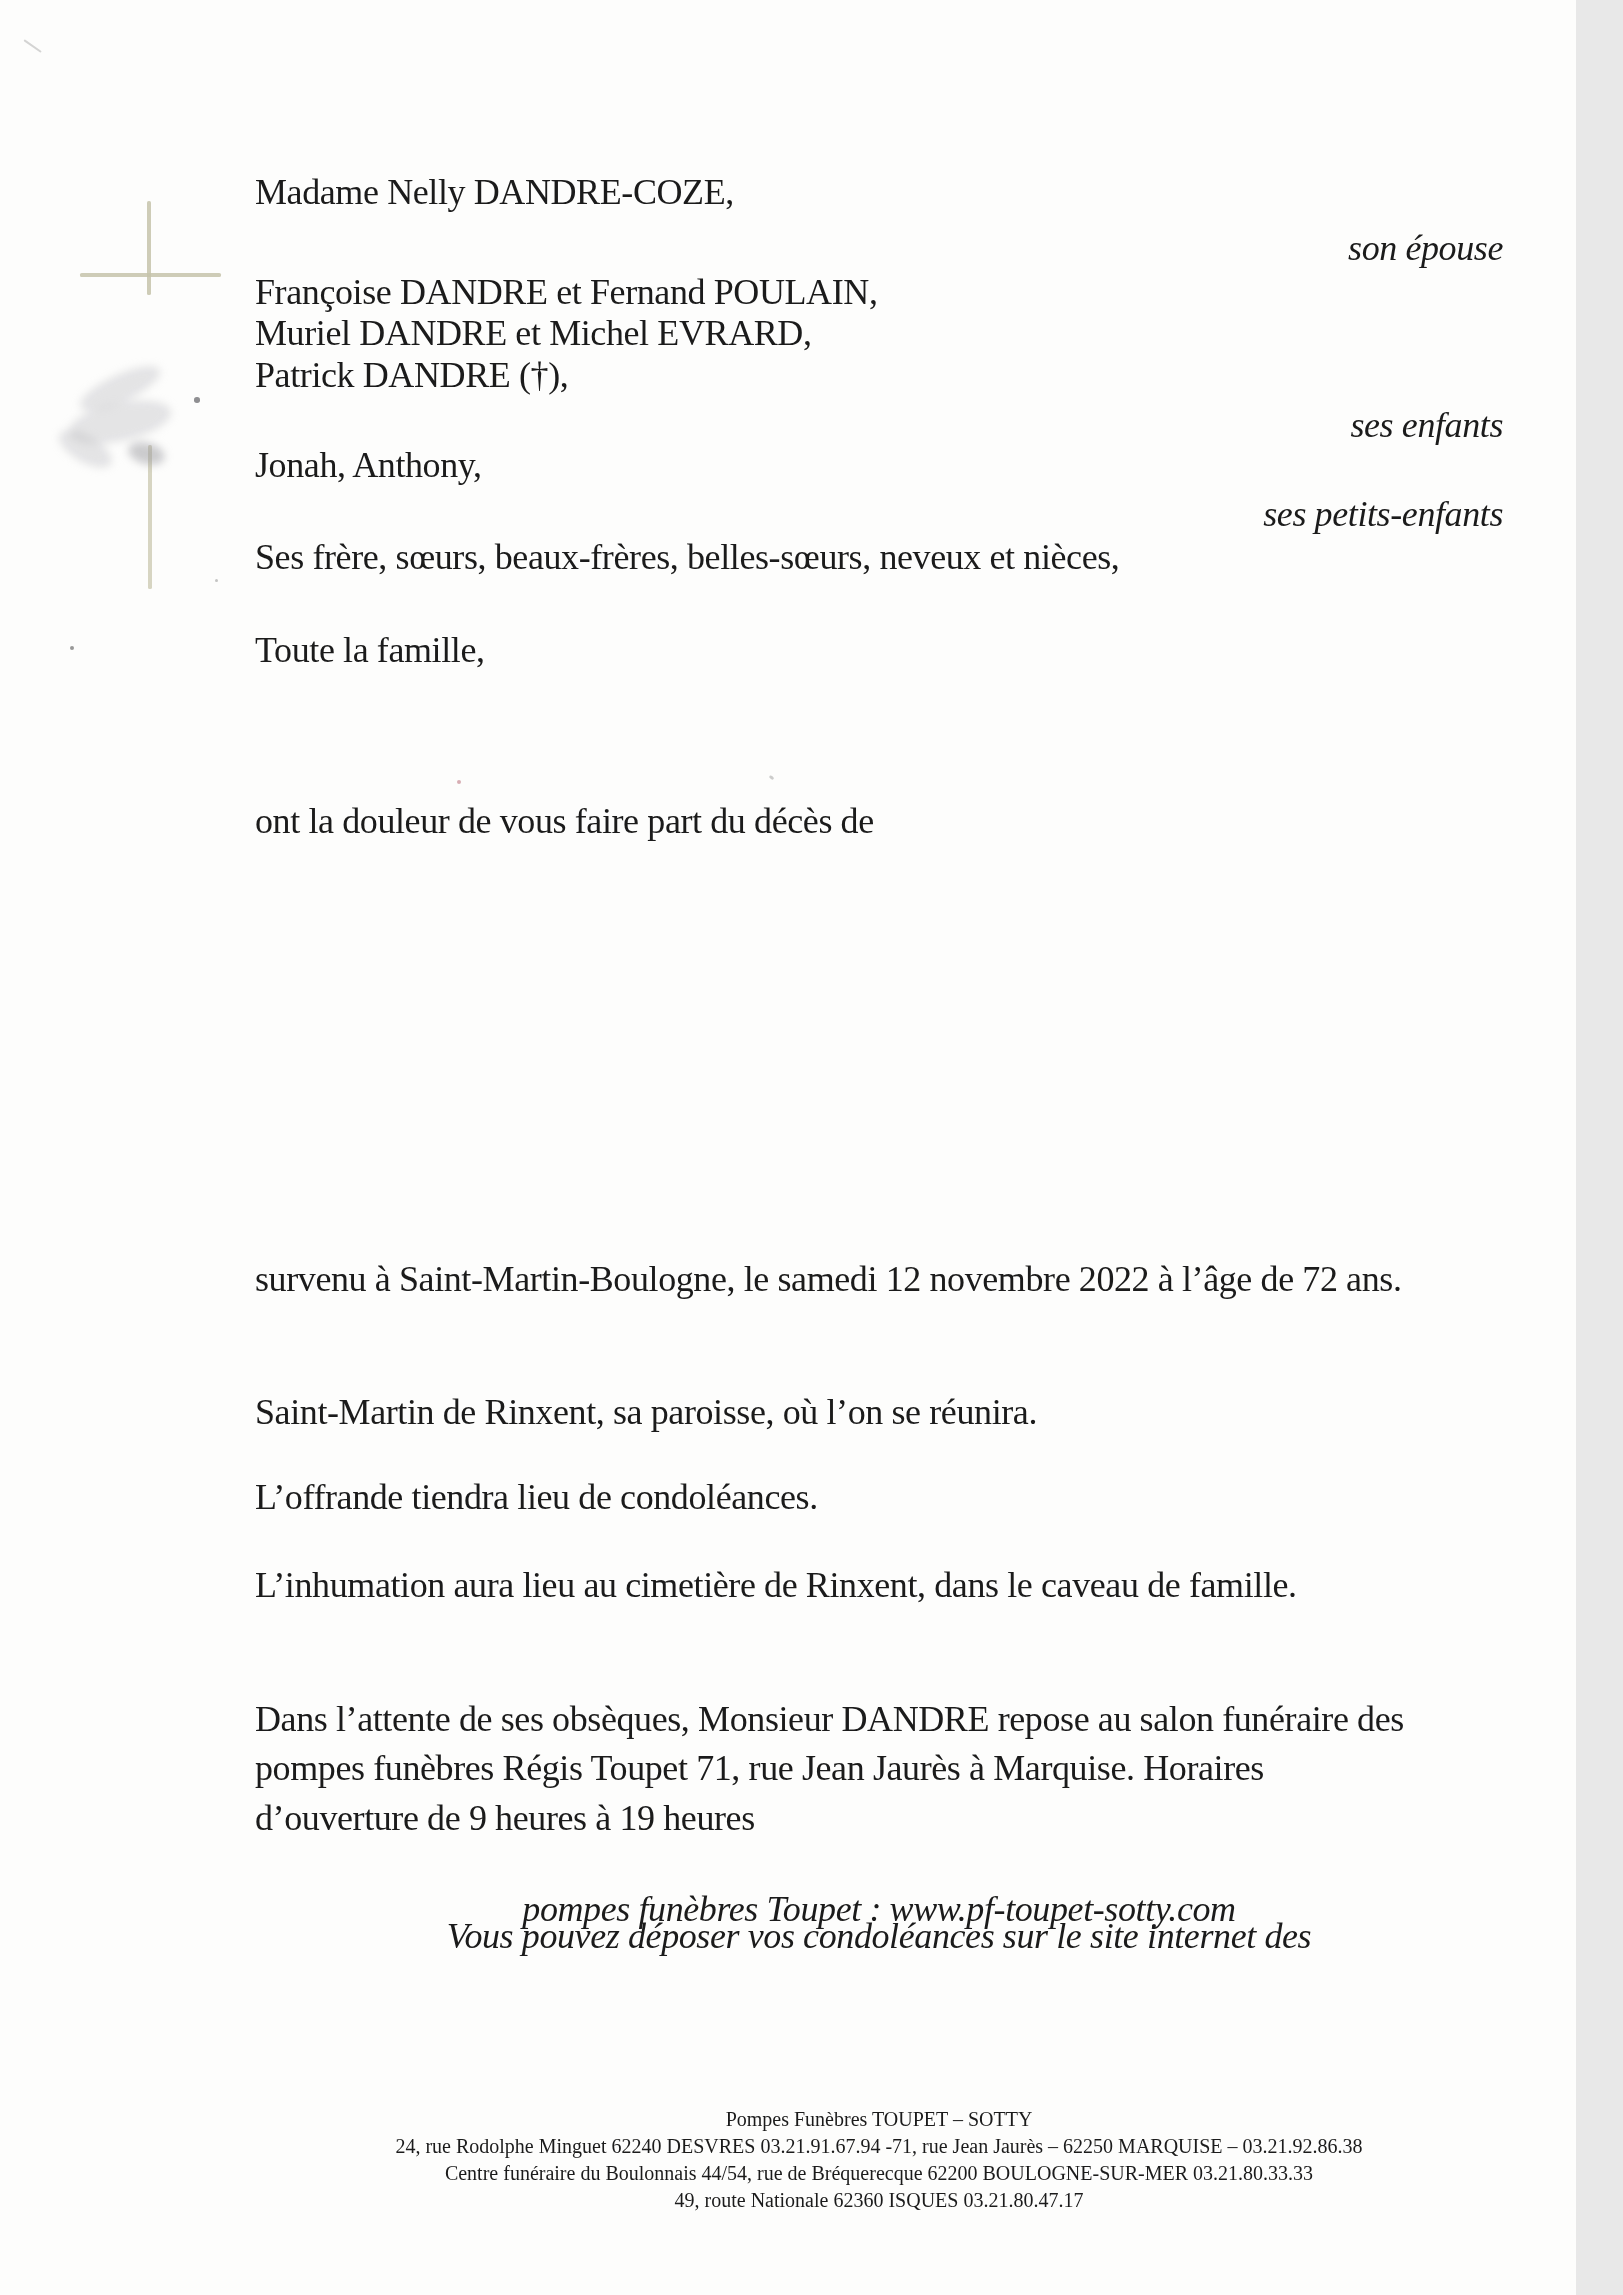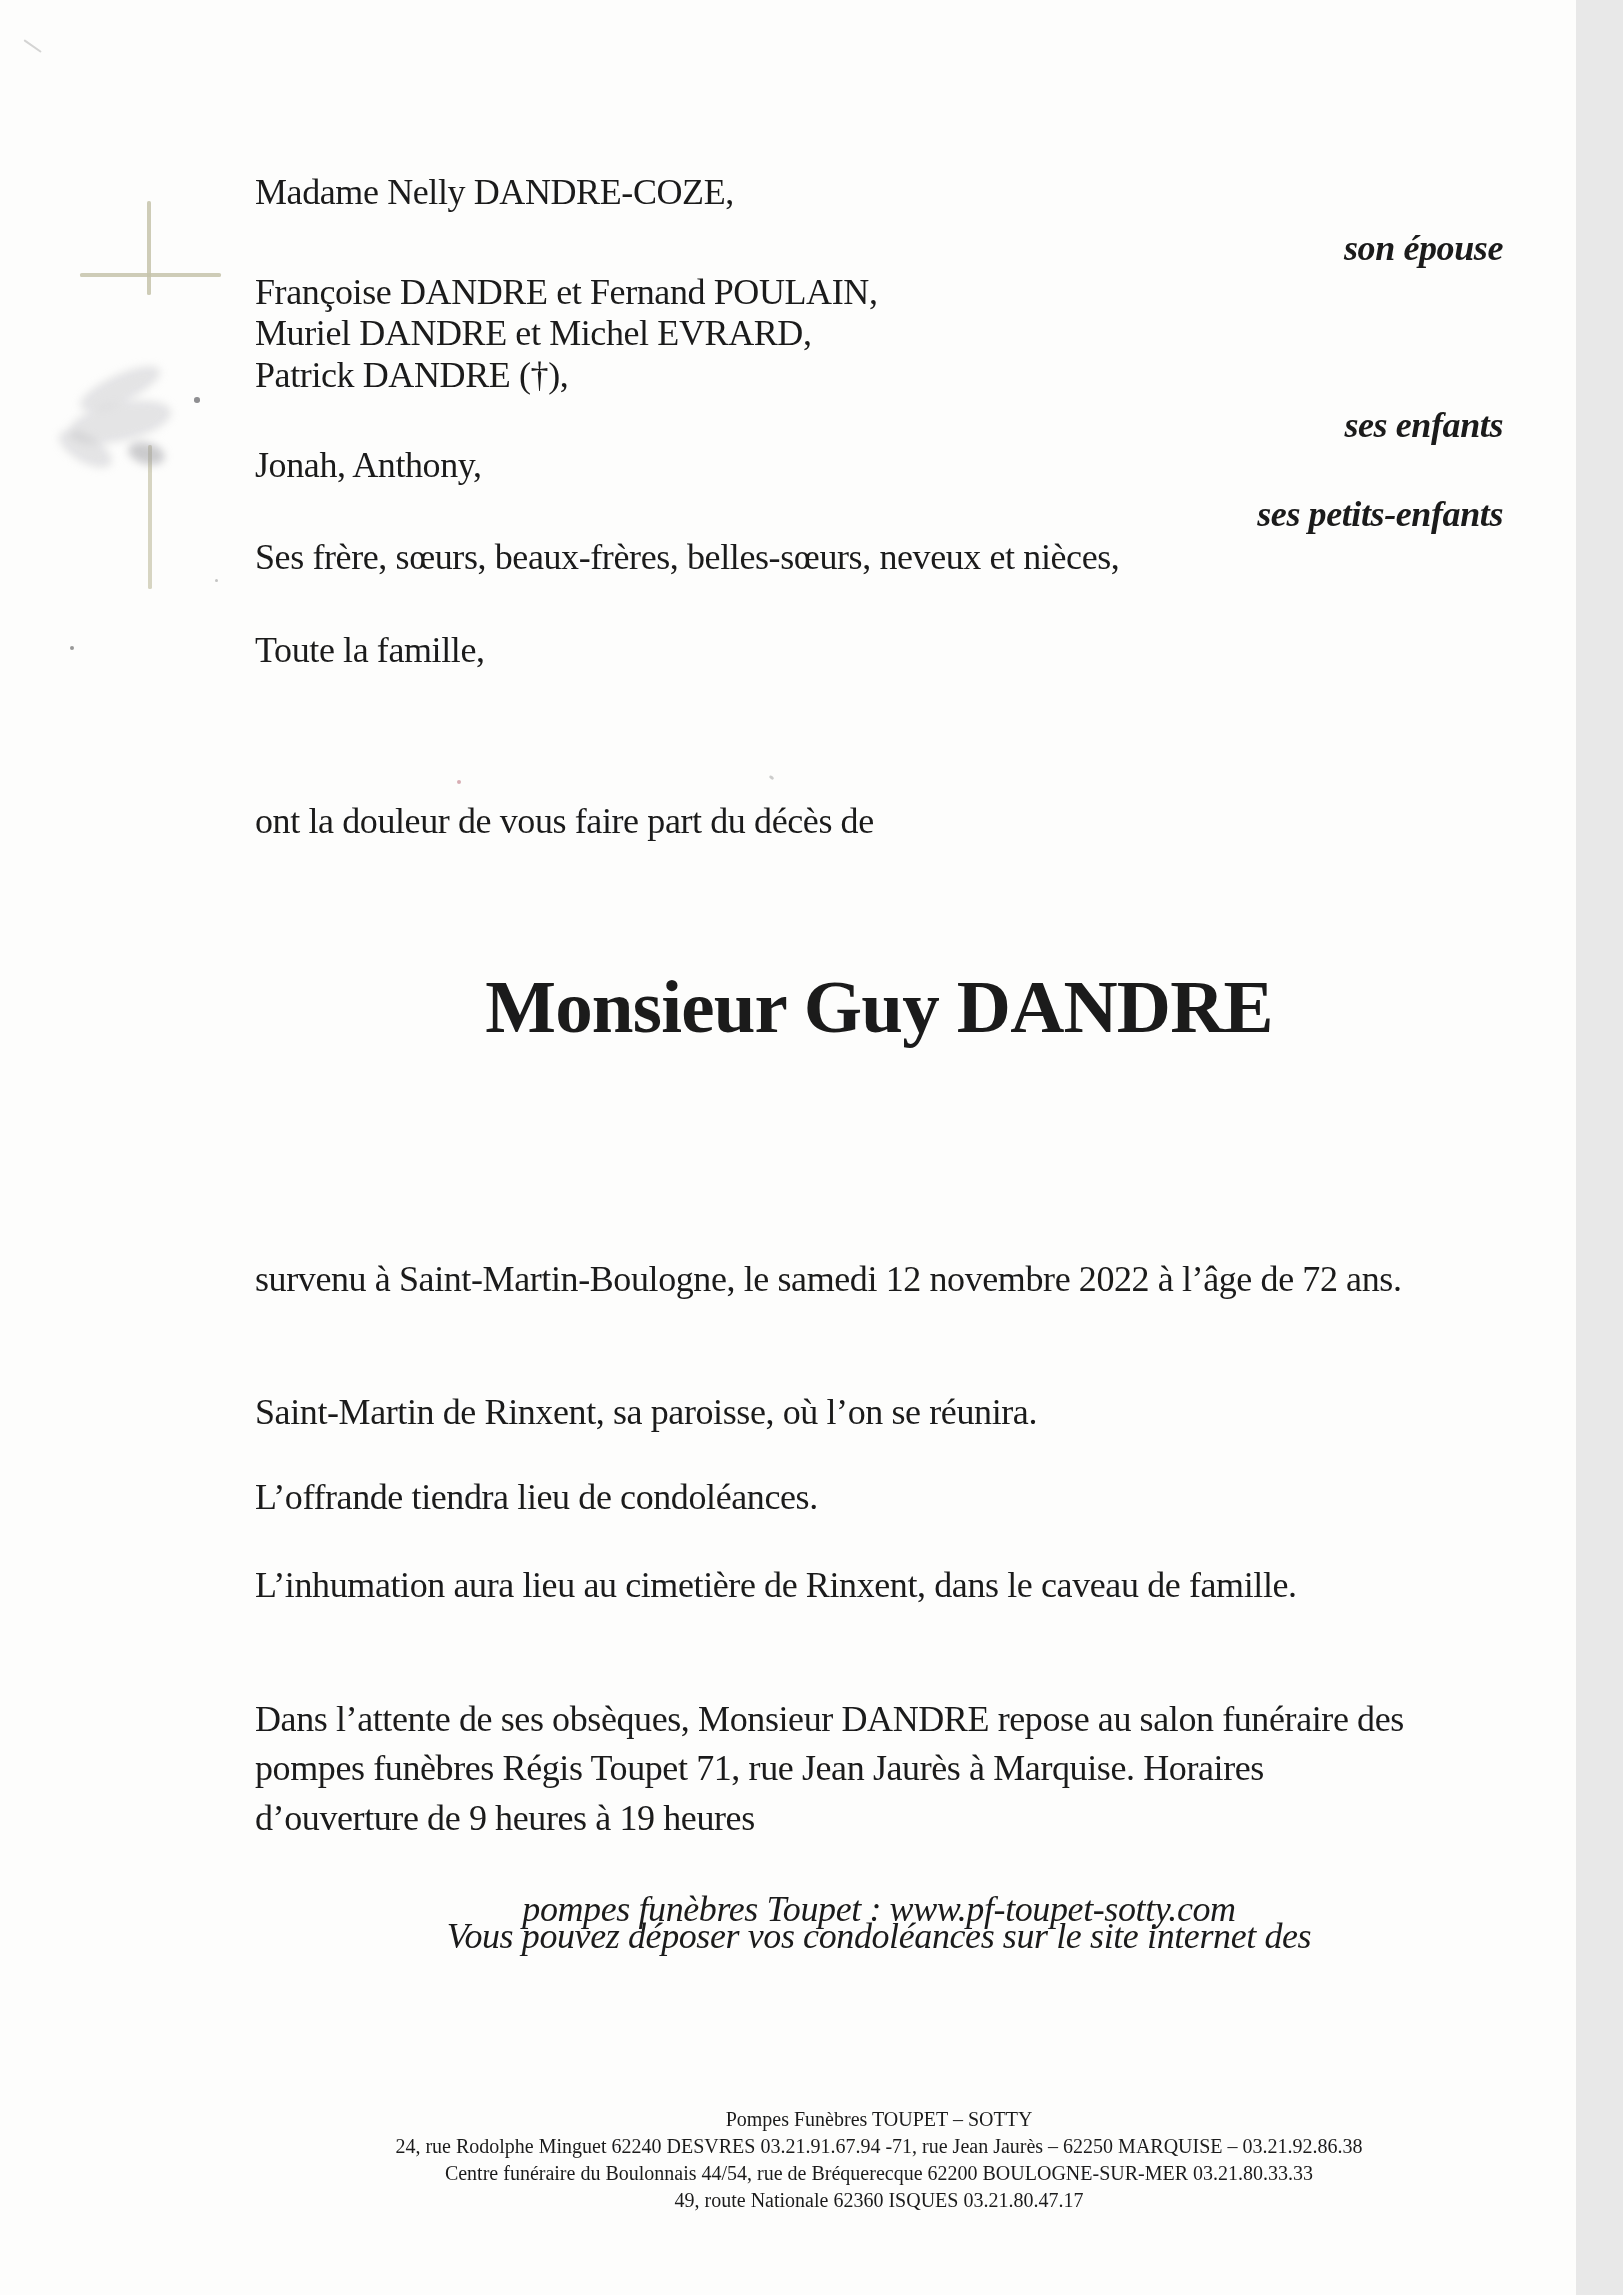--- a/index.html
+++ b/index.html
@@ -24,21 +24,20 @@
     left: 0;
     font-size: 36px;
     line-height: 1.2;
     letter-spacing: -0.4px;
     white-space: nowrap;
   }
   .right {
     left: auto;
     right: 0;
     font-style: italic;
-    font-weight: bold;
   }
   .center {
     left: 0;
     right: 0;
     text-align: center;
     white-space: nowrap;
   }
   .title {
     font-size: 75px;
     font-weight: bold;
@@ -130,21 +129,20 @@
 
     <div class="ln" style="top:444px">Jonah, Anthony,</div>
     <div class="ln right" style="top:493px">ses petits-enfants</div>
 
     <div class="ln" style="top:536px">Ses frère, sœurs, beaux-frères, belles-sœurs, neveux et nièces,</div>
 
     <div class="ln" style="top:629px">Toute la famille,</div>
 
     <div class="ln" style="top:800px">ont la douleur de vous faire part du décès de</div>
 
-    <div class="ln title center" style="top:966px">Monsieur Guy DANDRE</div>
 
     <div class="ln" style="top:1258px">survenu à Saint-Martin-Boulogne, le samedi 12 novembre 2022 à l’âge de 72 ans.</div>
 
     <div class="ln" style="top:1391px">Saint-Martin de Rinxent, sa paroisse, où l’on se réunira.</div>
 
     <div class="ln" style="top:1476px">L’offrande tiendra lieu de condoléances.</div>
 
     <div class="ln" style="top:1564px">L’inhumation aura lieu au cimetière de Rinxent, dans le caveau de famille.</div>
 
     <div class="ln" style="top:1698px">Dans l’attente de ses obsèques, Monsieur DANDRE repose au salon funéraire des</div>

